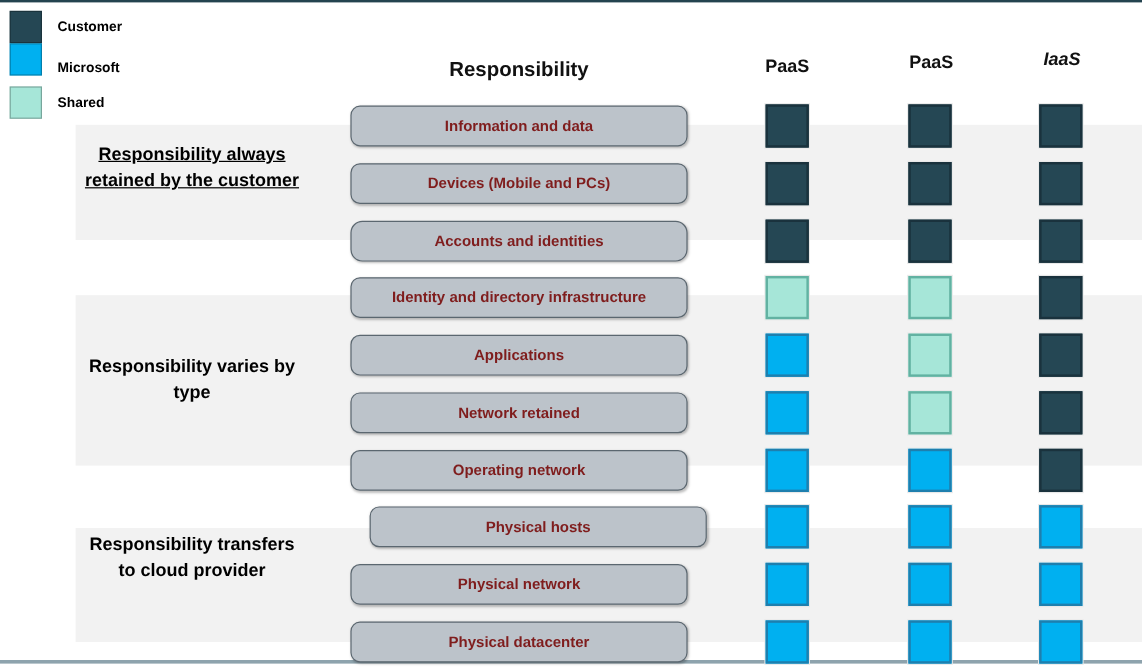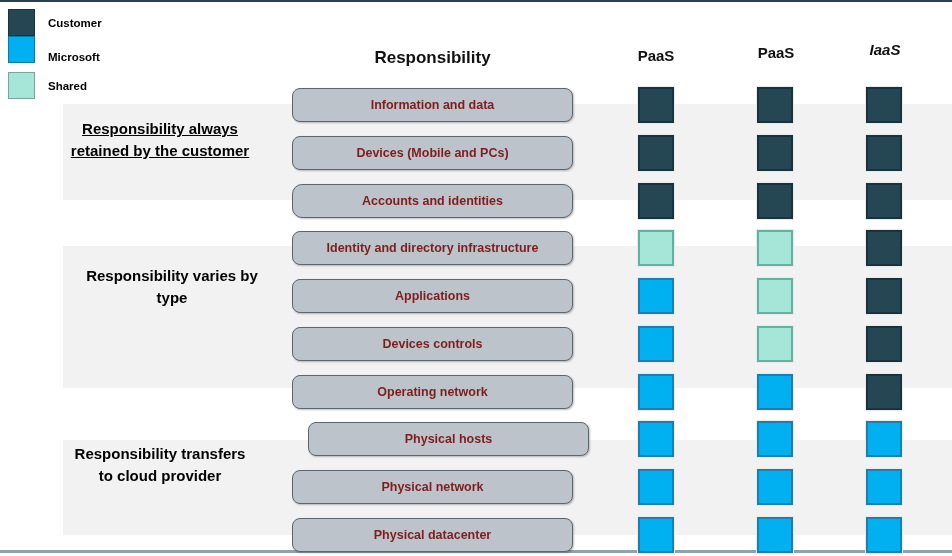--- a/index.html
+++ b/index.html
@@ -28,21 +28,21 @@
   
   .band{position:absolute;left:63px;width:889px;background:#F2F2F2;}
   .band.b1{top:104px;height:96px;}
   .band.b2{top:246px;height:142px;}
   .band.b3{top:440px;height:95px;}
 
   
   .group-label{position:absolute;left:70px;width:180px;text-align:center;
     font-size:15px;font-weight:bold;line-height:22px;color:#000;}
   .group-label.g1{top:118px;text-decoration:underline;}
-  .group-label.g2{top:265px;margin-left:12px;}
+  .group-label.g2{top:295px;}
   .group-label.g3{top:443px;}
 
   
   .row-button{position:absolute;left:292px;width:281px;height:34px;box-sizing:border-box;
     background:#BCC3CA;border:1.5px solid #5B6770;border-radius:8px;
     display:flex;align-items:center;justify-content:center;
     font-size:12.5px;font-weight:bold;color:#7f1d1d;
     box-shadow:1px 1px 2px rgba(0,0,0,0.25);}
 
   
@@ -102,21 +102,21 @@
       <div class="cell-square col1 sq-customer" style="top: 183px; background: rgb(37, 71, 84);"></div>
       <div class="cell-square col2 sq-customer" style="top: 183px; background: rgb(37, 71, 84);"></div>
       <div class="row-button" style="top: 231px;">Identity and directory infrastructure</div>
       <div class="cell-square col0 sq-shared" style="top: 230px; background: rgb(166, 230, 216);"></div>
       <div class="cell-square col1 sq-shared" style="top: 230px; background: rgb(166, 230, 216);"></div>
       <div class="cell-square col2 sq-customer" style="top: 230px; background: rgb(37, 71, 84);"></div>
       <div class="row-button" style="top: 279px;">Applications</div>
       <div class="cell-square col0 sq-microsoft" style="top: 278px; background: rgb(0, 176, 240);"></div>
       <div class="cell-square col1 sq-shared" style="top: 278px; background: rgb(166, 230, 216);"></div>
       <div class="cell-square col2 sq-customer" style="top: 278px; background: rgb(37, 71, 84);"></div>
-      <div class="row-button" style="top: 327px;">Devices controls</div>
+      <div class="row-button" style="top: 327px;">Network retained</div>
       <div class="cell-square col0 sq-microsoft" style="top: 326px; background: rgb(0, 176, 240);"></div>
       <div class="cell-square col1 sq-shared" style="top: 326px; background: rgb(166, 230, 216);"></div>
       <div class="cell-square col2 sq-customer" style="top: 326px; background: rgb(37, 71, 84);"></div>
       <div class="row-button" style="top: 375px;">Operating network</div>
       <div class="cell-square col0 sq-microsoft" style="top: 374px; background: rgb(0, 176, 240);"></div>
       <div class="cell-square col1 sq-microsoft" style="top: 374px; background: rgb(0, 176, 240);"></div>
       <div class="cell-square col2 sq-customer" style="top: 374px; background: rgb(37, 71, 84);"></div>
       <div class="row-button" style="top: 422px; margin-left: 16px;">Physical hosts</div>
       <div class="cell-square col0 sq-microsoft" style="top: 421px; background: rgb(0, 176, 240);"></div>
       <div class="cell-square col1 sq-microsoft" style="top: 421px; background: rgb(0, 176, 240);"></div>

